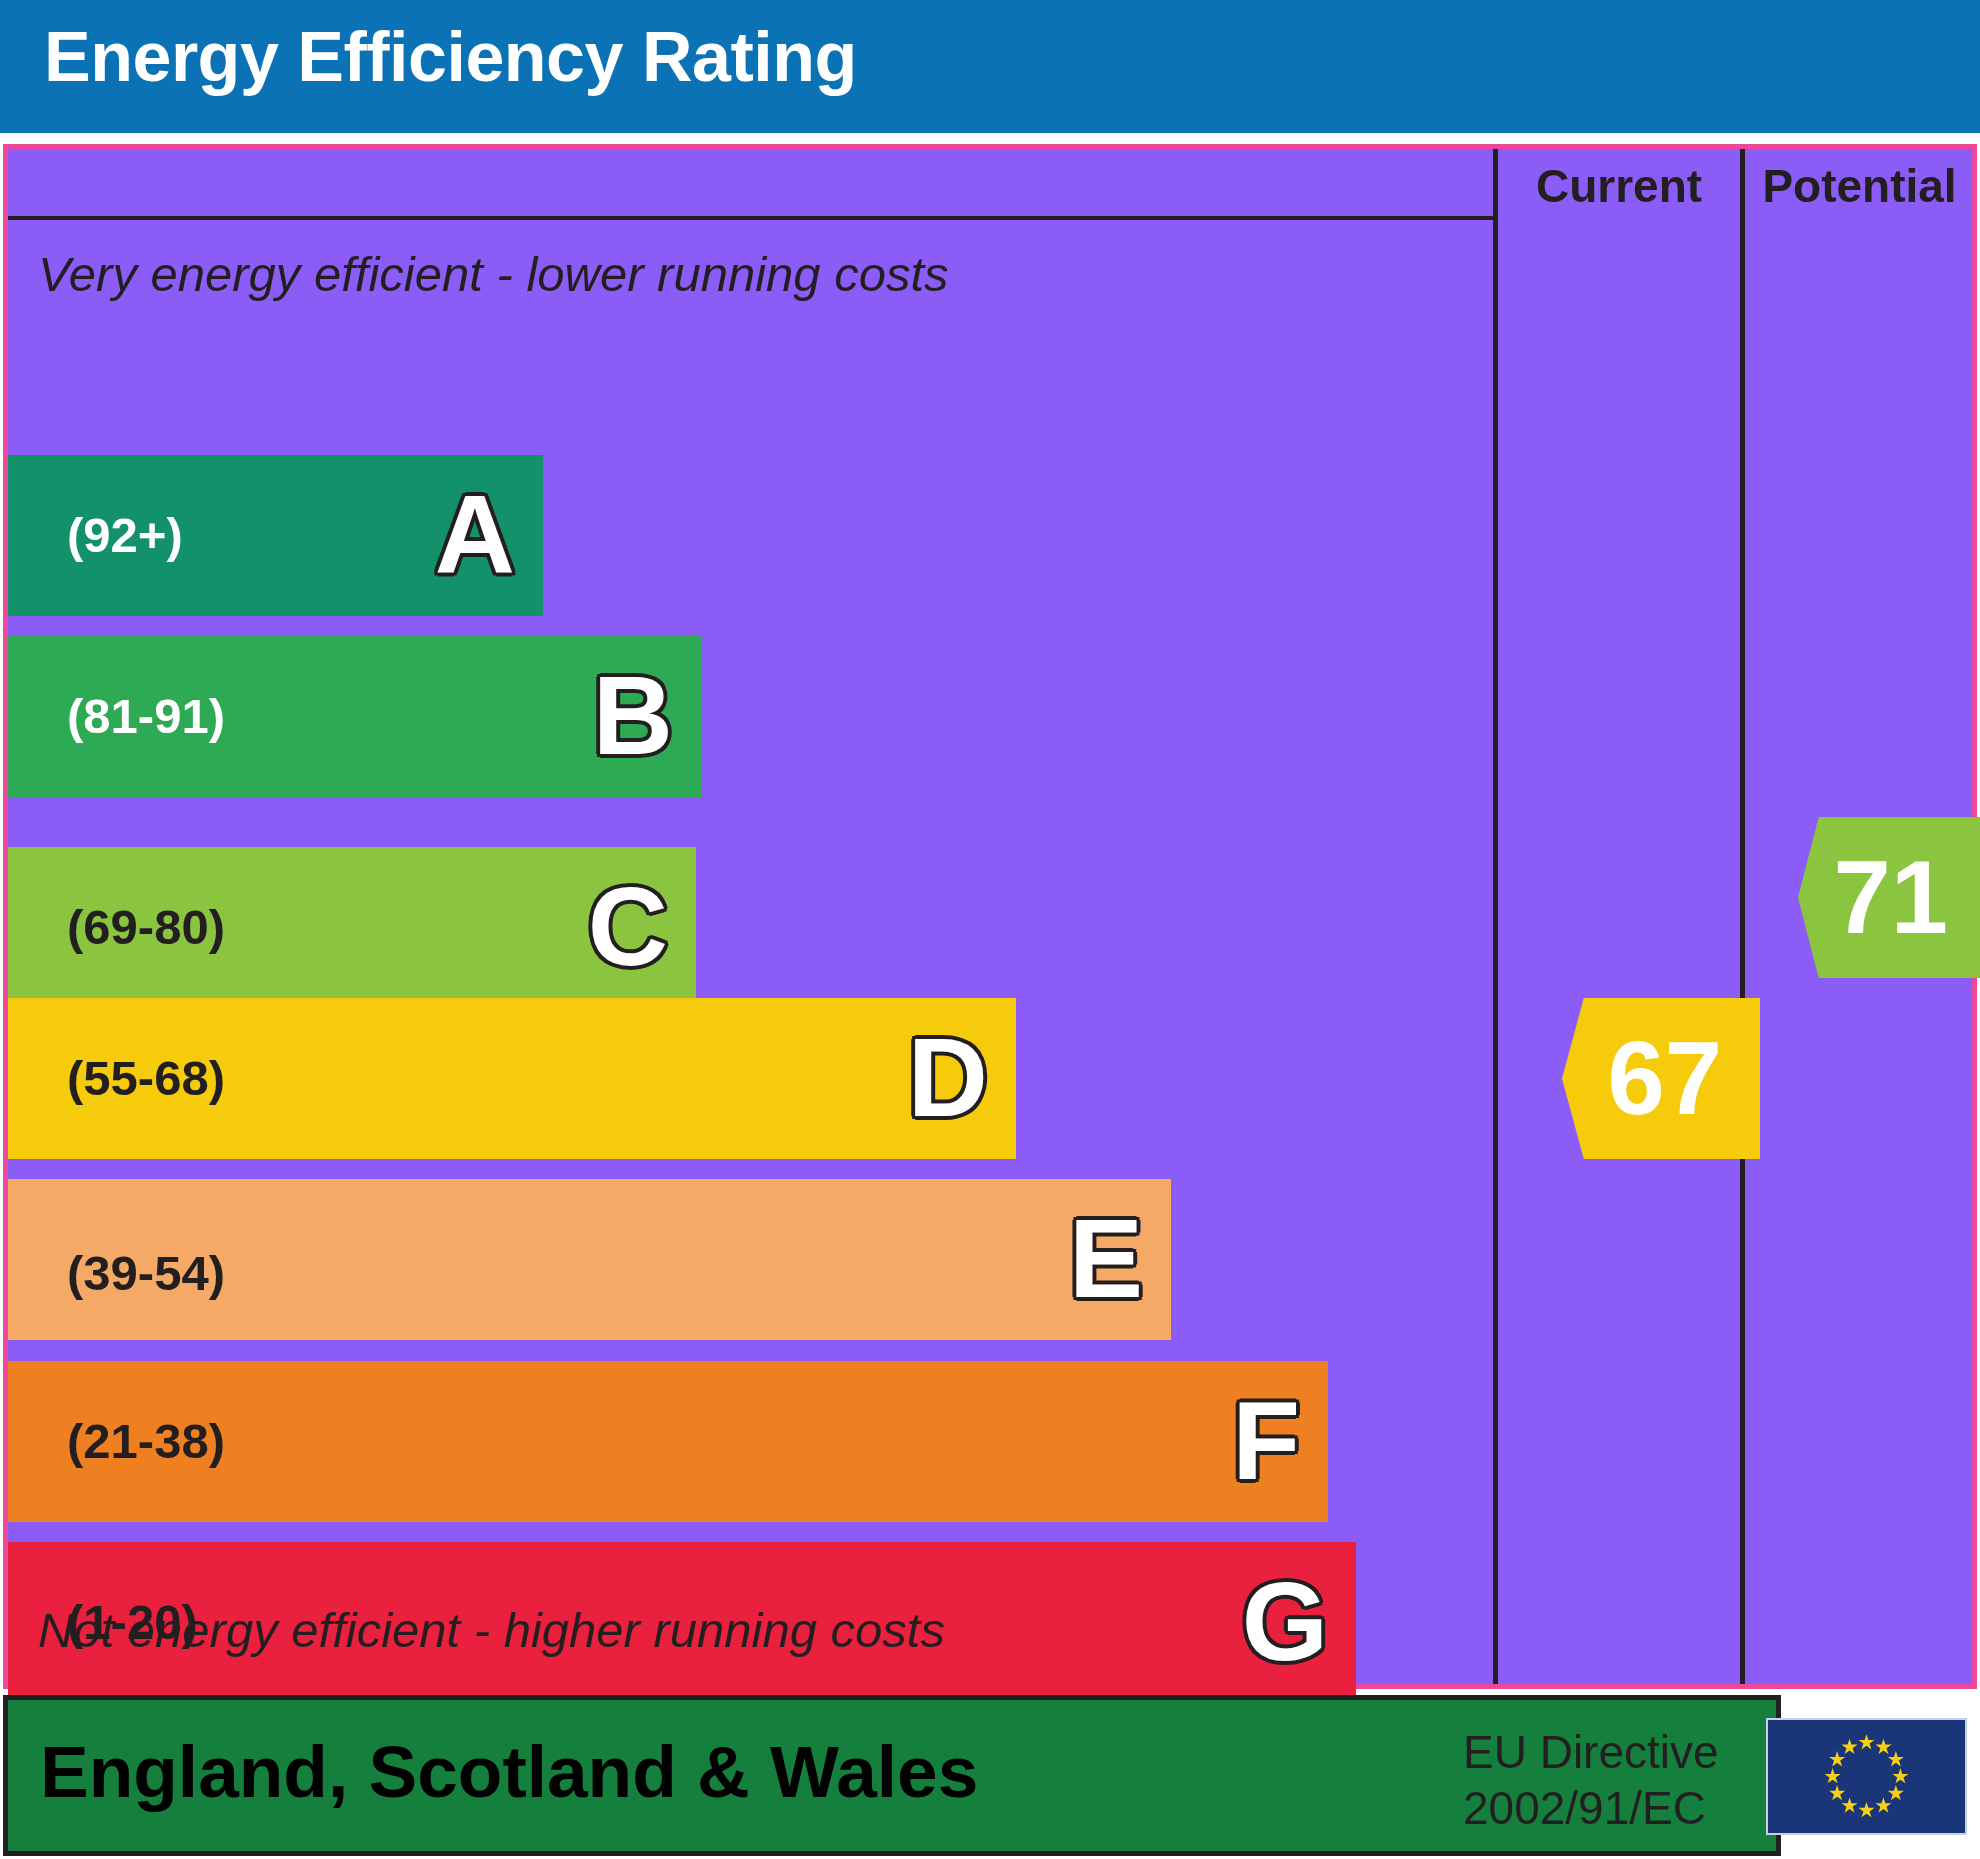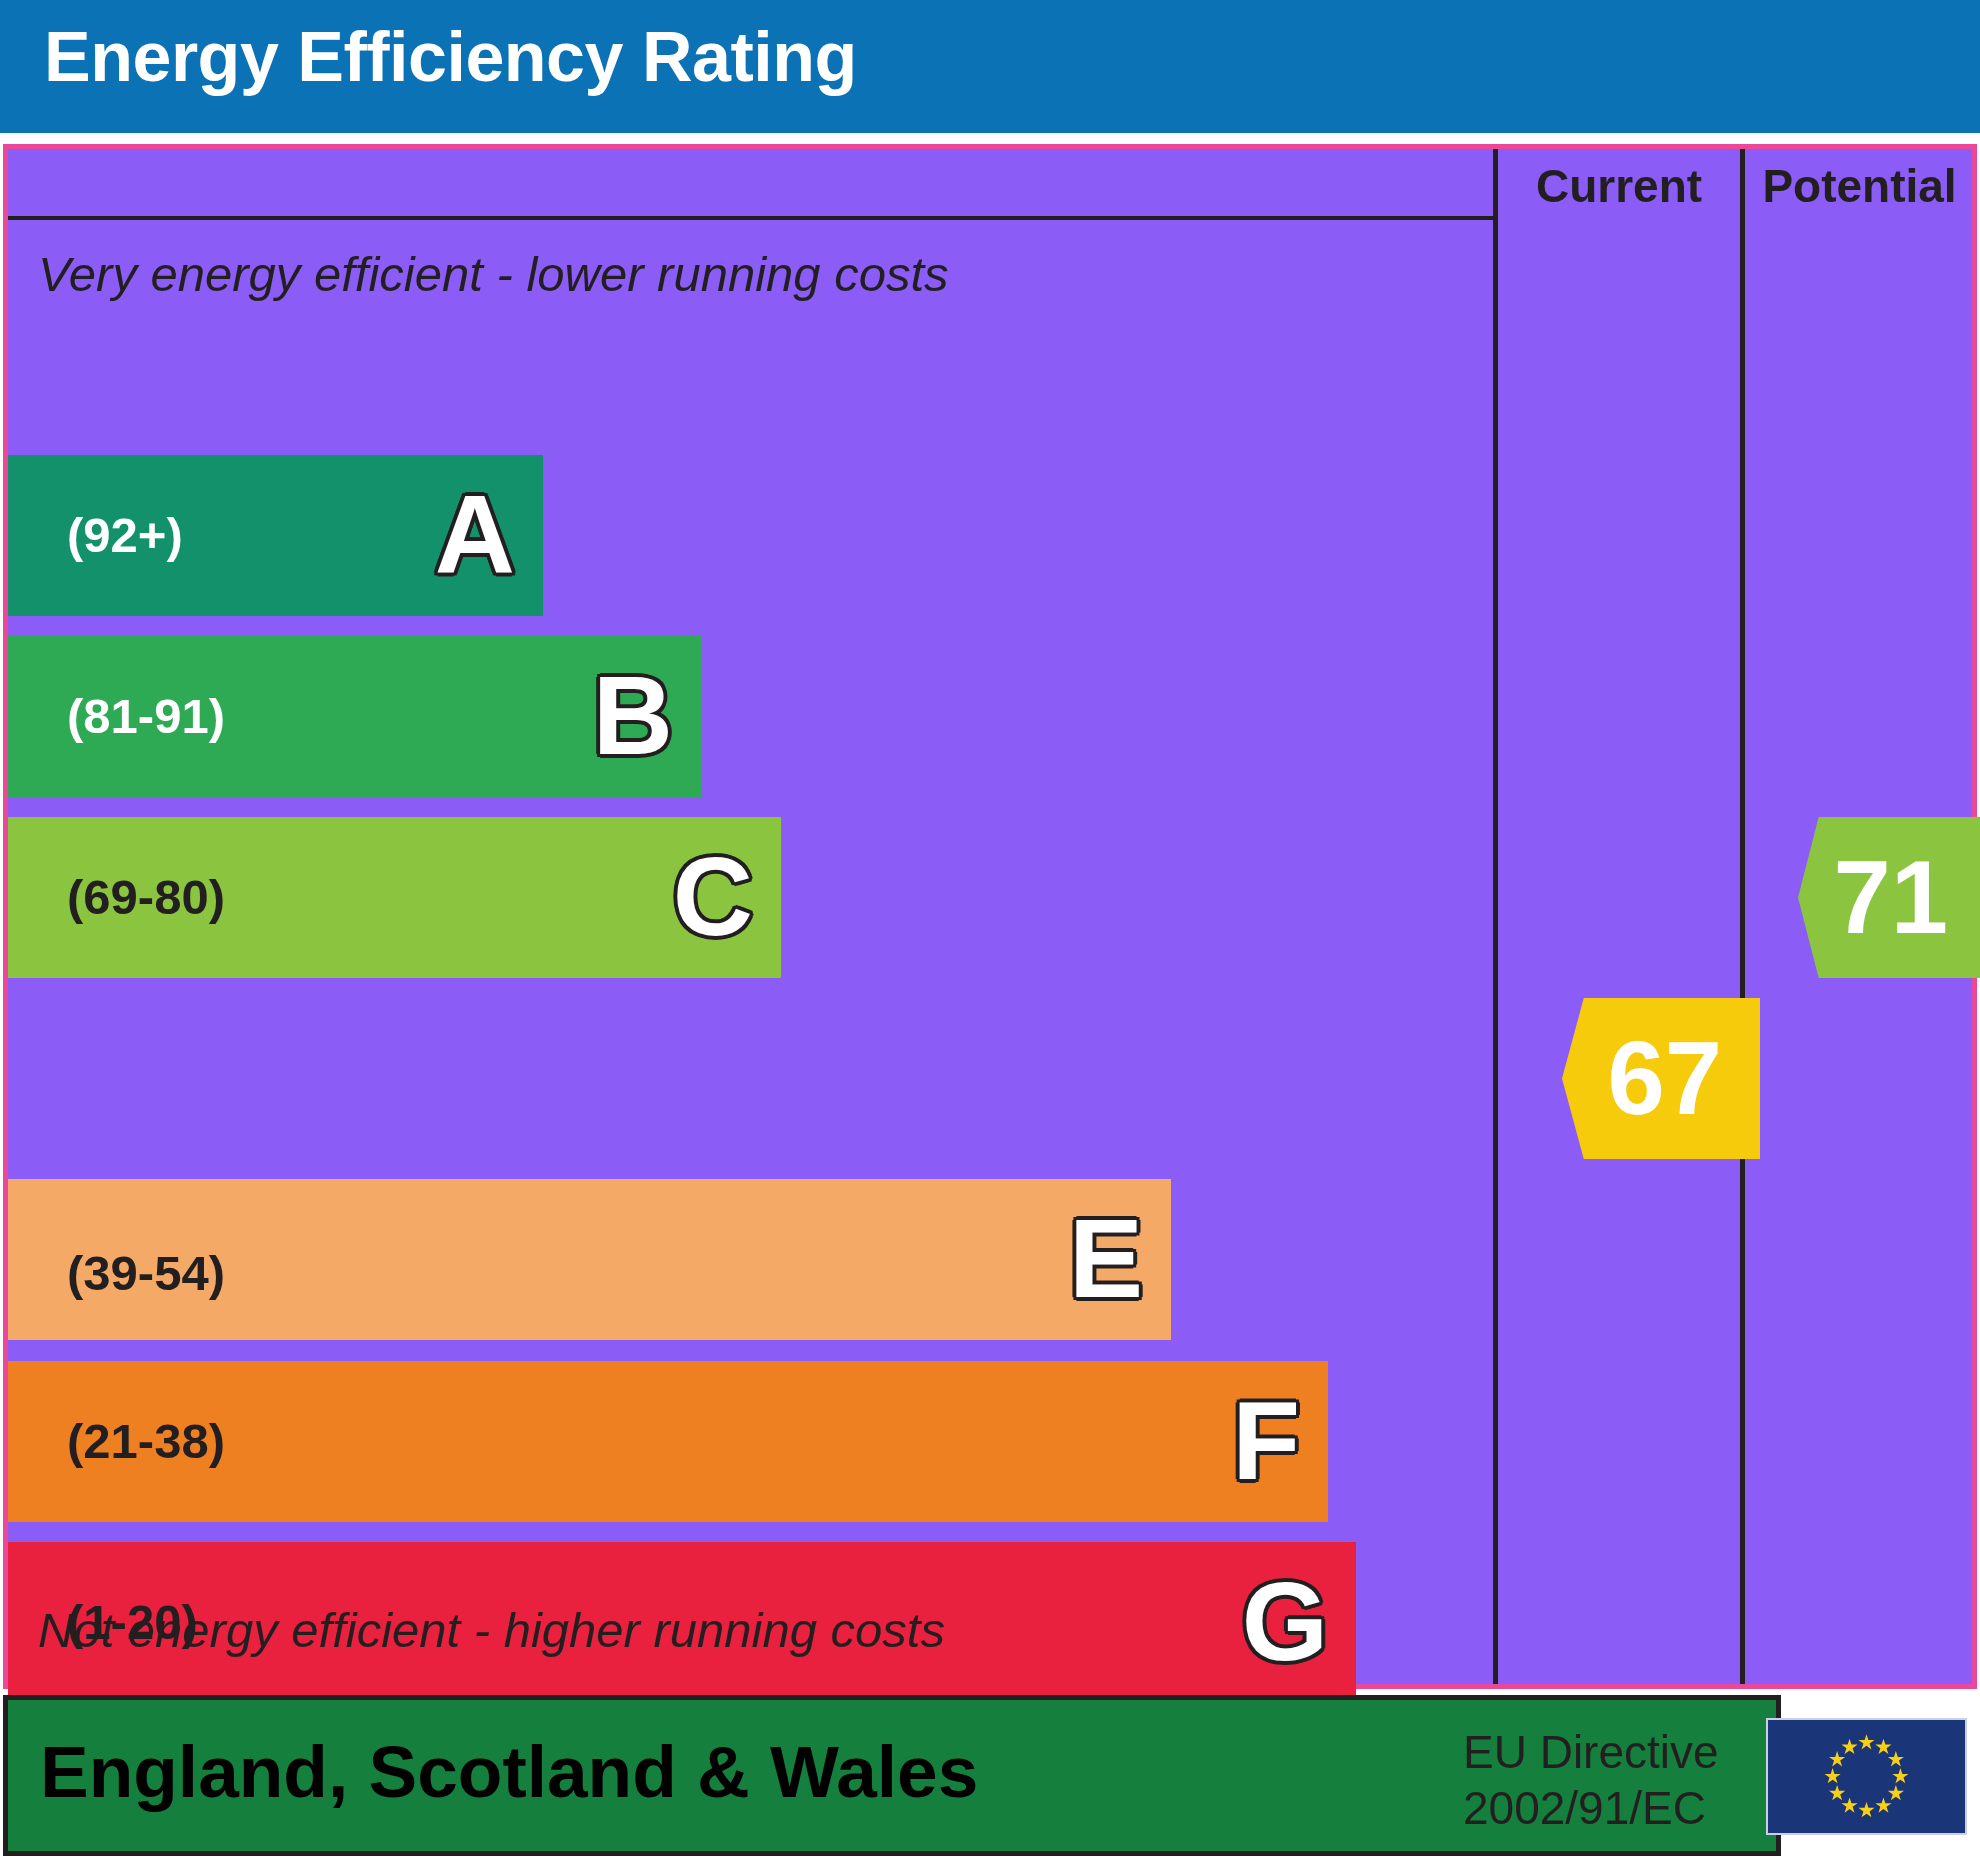--- a/index.html
+++ b/index.html
@@ -150,23 +150,27 @@
       <div class="caption top">Very energy efficient - lower running costs</div>
 
       <div class="band" style="top: 235px; width: 535px; background: rgb(18, 145, 107);">
         <span class="range" style="color: rgb(255, 255, 255);">(92+)</span>
         <span class="letter">A</span>
       </div>
       <div class="band" style="top: 416px; width: 693px; background: rgb(46, 170, 85);">
         <span class="range" style="color: rgb(255, 255, 255);">(81-91)</span>
         <span class="letter">B</span>
       </div>
-      <div class="band" style="top: 597px; width: 773px; background: rgb(139, 196, 63); text-align: center;">
+      <div class="band" style="top: 627px; width: 688px; background: rgb(139, 196, 63); text-align: center;">
         <span class="range" style="color: rgb(35, 31, 32);">(69-80)</span>
         <span class="letter">C</span>
+      </div>
+      <div class="band" style="top: 778px; width: 1008px; background: rgb(245, 203, 11);">
+        <span class="range" style="color: rgb(35, 31, 32);">(55-68)</span>
+        <span class="letter">D</span>
       </div>
       <div class="band" style="top: 959px; width: 1163px; background: rgb(244, 169, 102);">
         <span class="range" style="color: rgb(35, 31, 32); margin-top: 28px;">(39-54)</span>
         <span class="letter">E</span>
       </div>
       <div class="band" style="top: 1141px; width: 1320px; background: rgb(239, 128, 34);">
         <span class="range" style="color: rgb(35, 31, 32);">(21-38)</span>
         <span class="letter">F</span>
       </div>
       <div class="band" style="top: 1322px; width: 1348px; background: rgb(233, 32, 62);">

